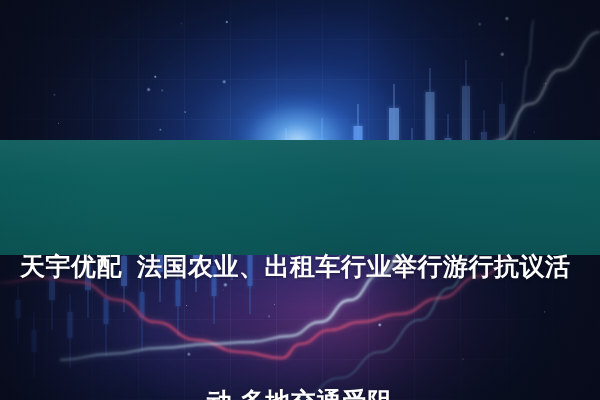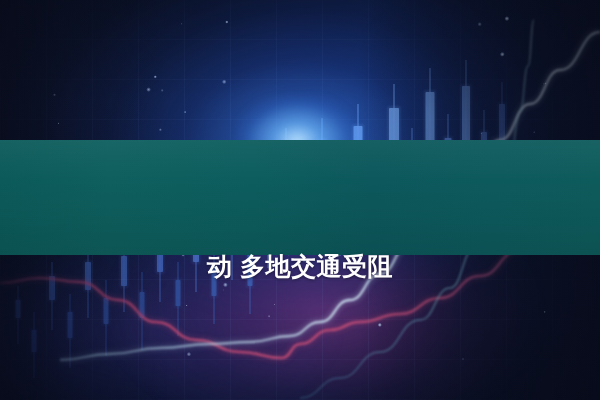--- a/index.html
+++ b/index.html
@@ -346,16 +346,17 @@
   <div id="glow-blue"></div>
   <div id="glow-core"></div>
   <div class="layer" id="shade-right"></div>
   <div class="layer" id="shade-left"></div>
 
   <div id="banner" style="top: 140px; height: 115px;">
     <div id="banner-inner"></div>
   </div>
 
   <div id="headline" style="top: 154px; color: rgb(255, 255, 255);">
+    <span class="ln" id="line1">天宇优配  法国农业、出租车行业举行游行抗议活</span>
     <span class="ln" id="line2">动 多地交通受阻</span>
   </div>
 
 </div>
 
 </body></html>

